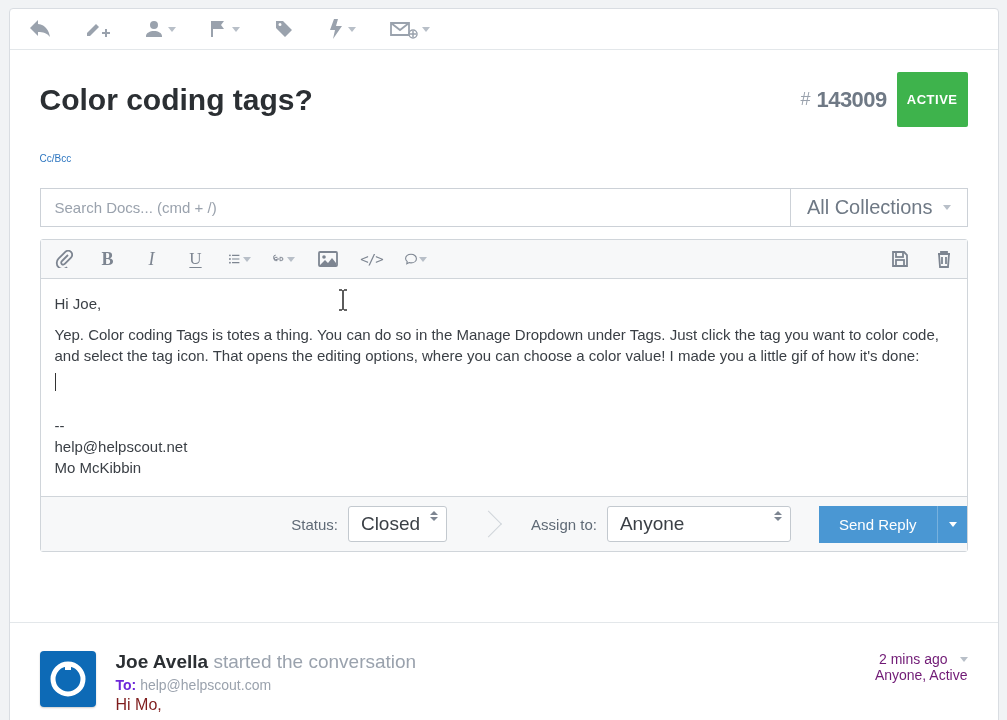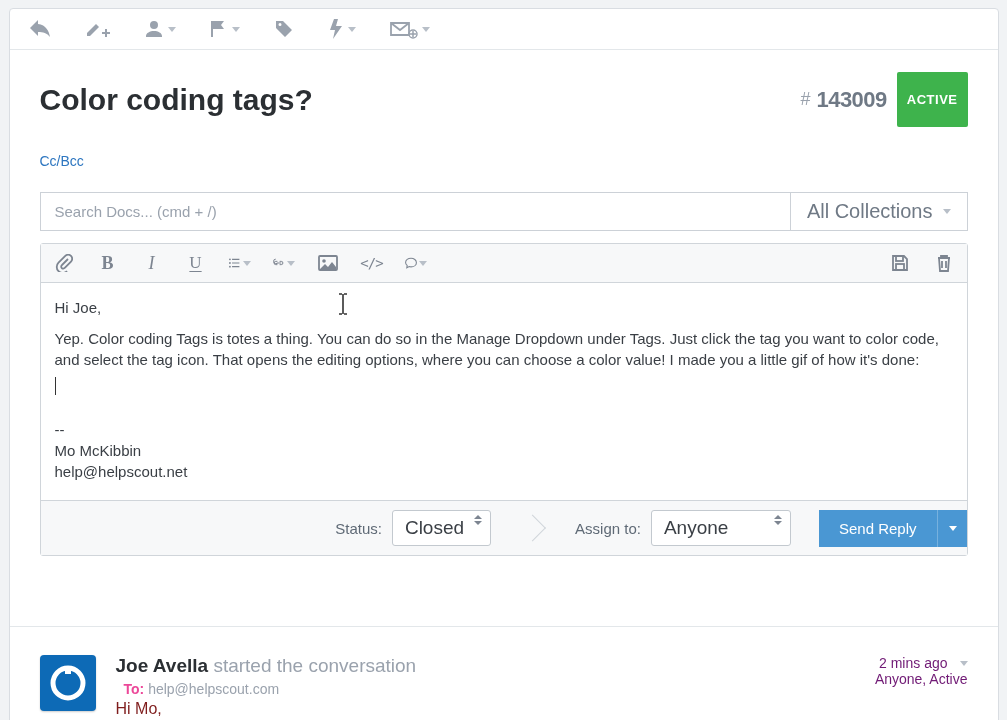--- a/index.html
+++ b/index.html
@@ -63,21 +63,21 @@
     background: #3eb34c;
     color: #fff;
     font-size: 13px;
     font-weight: 700;
     letter-spacing: 0.5px;
     padding: 20px 10px;
     border-radius: 2px;
   }
   .ccbcc {
     color: #2d76c0;
-    font-size: 14px;
+    font-size: 10px;
     margin-top: 26px;
     cursor: pointer;
     display: inline-block;
   }
   
   .search-wrap {
     margin: 14px 30px 12px 30px;
     border: 1px solid #ccd1d7;
     border-radius: 0;
     display: flex;
@@ -166,21 +166,21 @@
   .select-mock {
     position: relative;
     border: 1px solid #c3c9cf;
     background: #fff;
     border-radius: 3px;
     padding: 6px 26px 6px 12px;
     font-size: 19px;
     color: #3a3f45;
     cursor: pointer;
   }
-  .select-mock.assign { width: 140px; }
+  .select-mock.assign { width: 184px; }
   .select-stepper {
     position: absolute; right: 6px; top: 4px;
     width: 10px;
     display: flex; flex-direction: column; gap: 2px;
   }
   .select-stepper::before, .select-stepper::after {
     content: ""; display:block; width:0; height:0;
     border-left:4px solid transparent; border-right:4px solid transparent;
   }
   .select-stepper::before { border-bottom:4px solid #7d8591; }
@@ -216,21 +216,21 @@
     background:#0d6ab6; display:flex; align-items:center; justify-content:center;
     box-shadow: 0 1px 2px rgba(0,0,0,0.2);
   }
   .avatar svg { display:block; }
   .thread-body { flex:1; }
   .thread-head { display:flex; justify-content:space-between; align-items: flex-start; }
   .thread-title { font-size:19px; color:#2b2f33; }
   .thread-title strong { font-weight:700;margin-top:28px; }
   .thread-title .faded { color:#9aa2ad; font-weight:400; }
   .to-line { margin-top:4px; font-size:14px; }
-  .to-line .lbl { font-weight:700; color:#ec4899;margin-left:8px; }
+  .to-line .lbl { font-weight:700; color:#6d28d9; }
   .to-line .val { color:#9aa2ad; }
   .thread-meta { text-align:left; color:#701a75; font-size:14px; }
   .thread-meta .row1 { display:flex; align-items:center; gap:10px; justify-content:flex-end; }
   .msg { font-size:16px; color:#7f1d1d; line-height:1.45; }
   .msg p { margin-bottom: 14px; }
 </style>
 </head>
 <body>
 
 <div class="window">
@@ -361,22 +361,22 @@
       <span class="ibeam">
         <svg width="12" height="22" viewBox="0 0 12 22">
             <path stroke="#333" stroke-width="1.6" fill="none" d="M2 1h3m2 0h3M6 1v20M2 21h3m2 0h3"></path>
           </svg>
       </span>
       <p>Hi Joe,</p>
       <p class="para">Yep. Color coding Tags is totes a thing. You can do so in the Manage Dropdown under Tags. Just click the tag you want to color code, and select the tag icon. That opens the editing options, where you can choose a color value! I made you a little gif of how it's done:</p>
       <span class="cursor-line"></span>
       <div class="sig">
         <div>--</div>
+        <div>help@helpscout.net</div>
         <div>Mo McKibbin</div>
-        <div>help@helpscout.net</div>
       </div>
     </div>
     <div class="editor-footer">
       <div class="footer-group">
         <span class="footer-label">Status:</span>
         <div class="select-mock">
           <span>Closed</span>
           <span class="select-stepper"></span>
         </div>
       </div>

